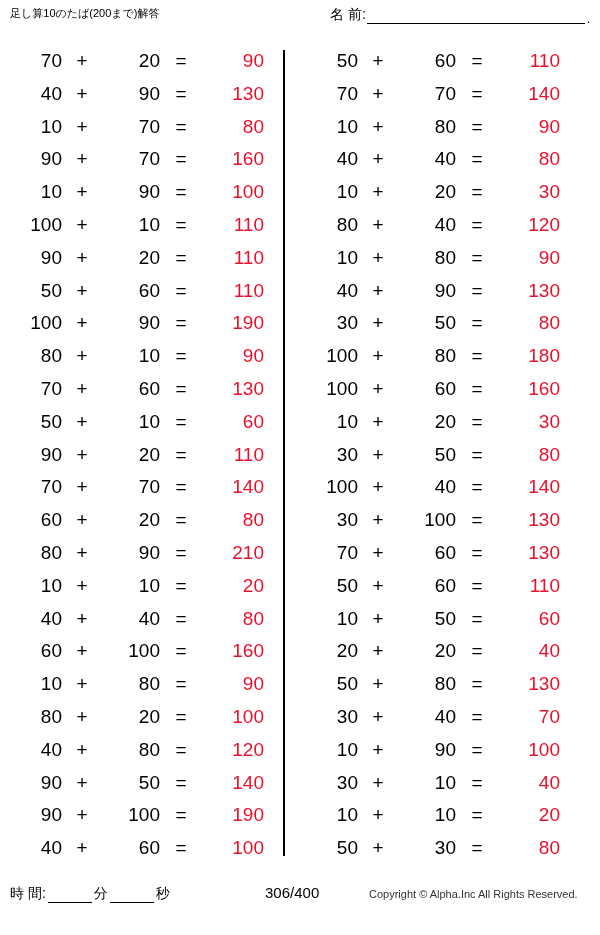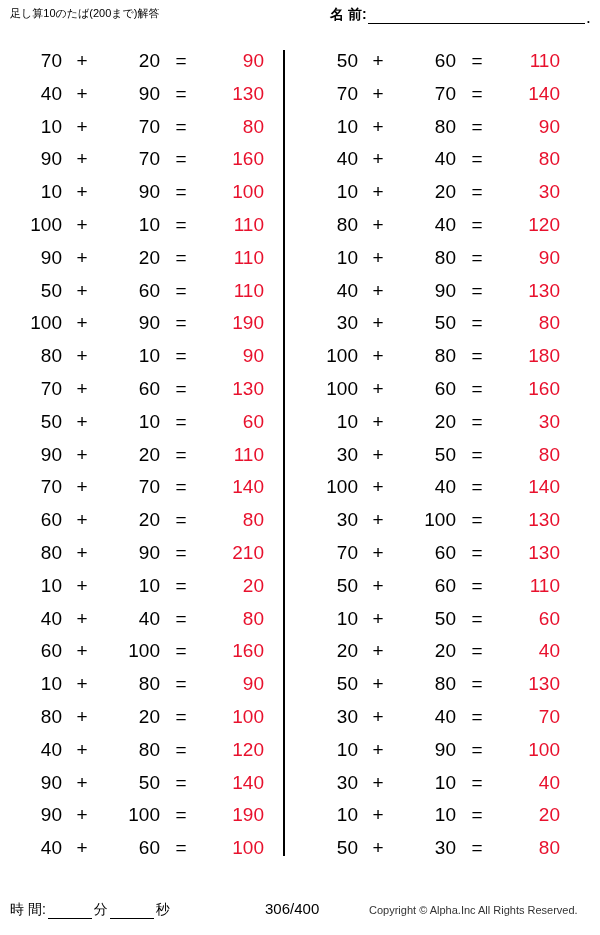--- a/index.html
+++ b/index.html
@@ -34,21 +34,20 @@
     white-space: nowrap;
   }
   .name-wrap {
     position: absolute;
     left: 330px;
     top: 6px;
     width: 260px;
     display: flex;
     align-items: flex-end;
     font-size: 14px;
-    font-weight: bold;
   }
   .name-label {
     white-space: nowrap;
     font-size: 14px;
   }
   .name-line {
     flex: 1;
     border-bottom: 1px solid #000;
     height: 17px;
     margin-left: 1px;
@@ -100,21 +99,21 @@
   .operand  { width: 56px; text-align: right; }
   .op       { width: 40px; text-align: center; }
   .operand2 { width: 58px; text-align: right; }
   .eq       { width: 42px; text-align: center; }
   .answer   { width: 62px; text-align: right; color: #e8112d; }
 
   
   .sheet-footer {
     position: absolute;
     left: 0;
-    bottom: 0;
+    bottom: 16px;
     width: 586px;
     height: 62px;
   }
   .time-wrap {
     position: absolute;
     left: 10px;
     bottom: 16px;
     display: flex;
     align-items: flex-end;
     font-size: 14px;

